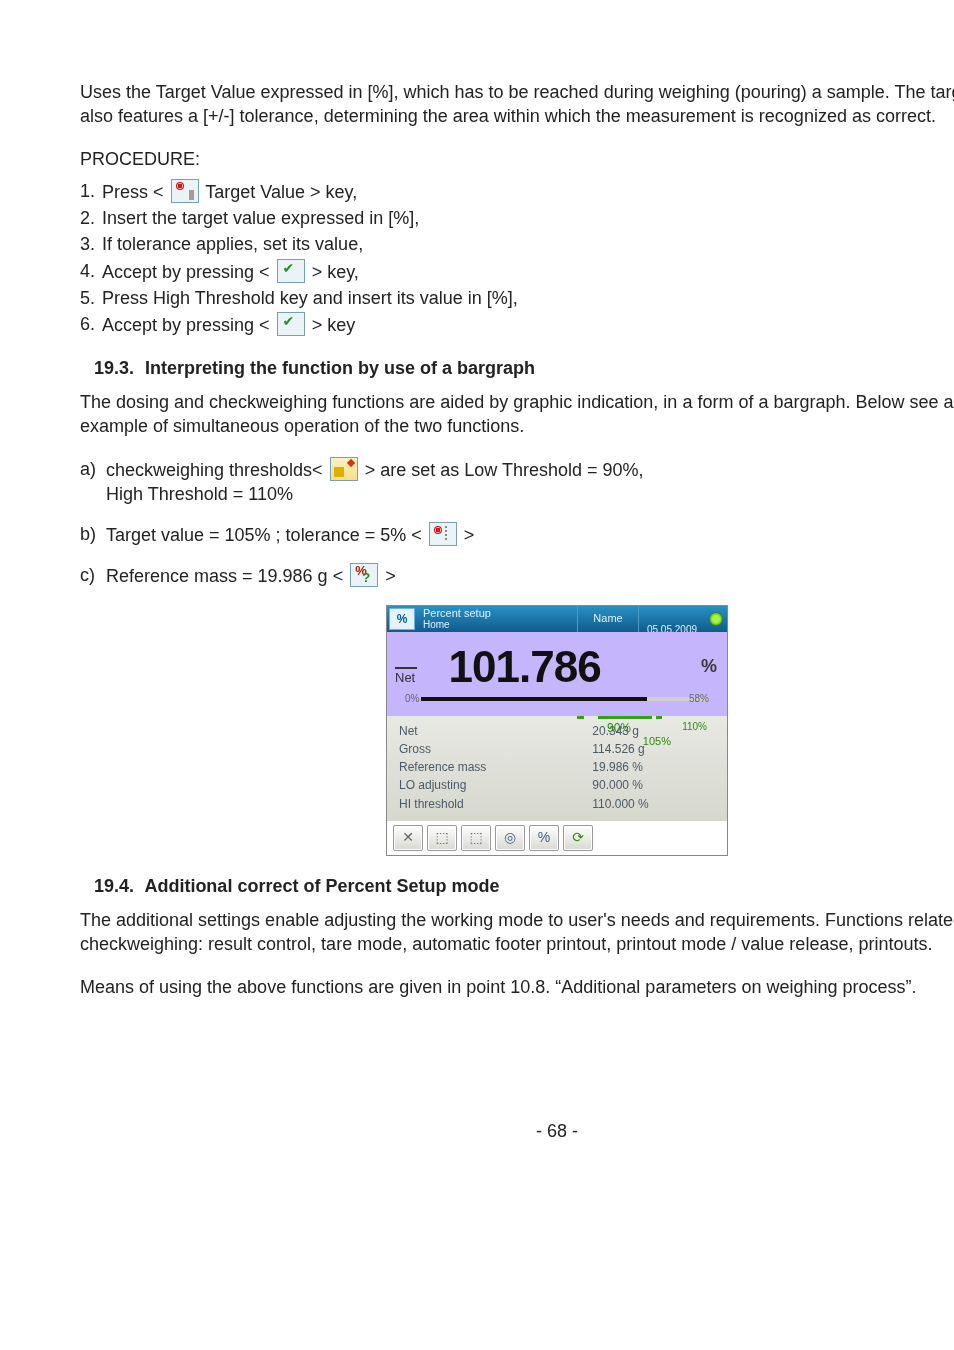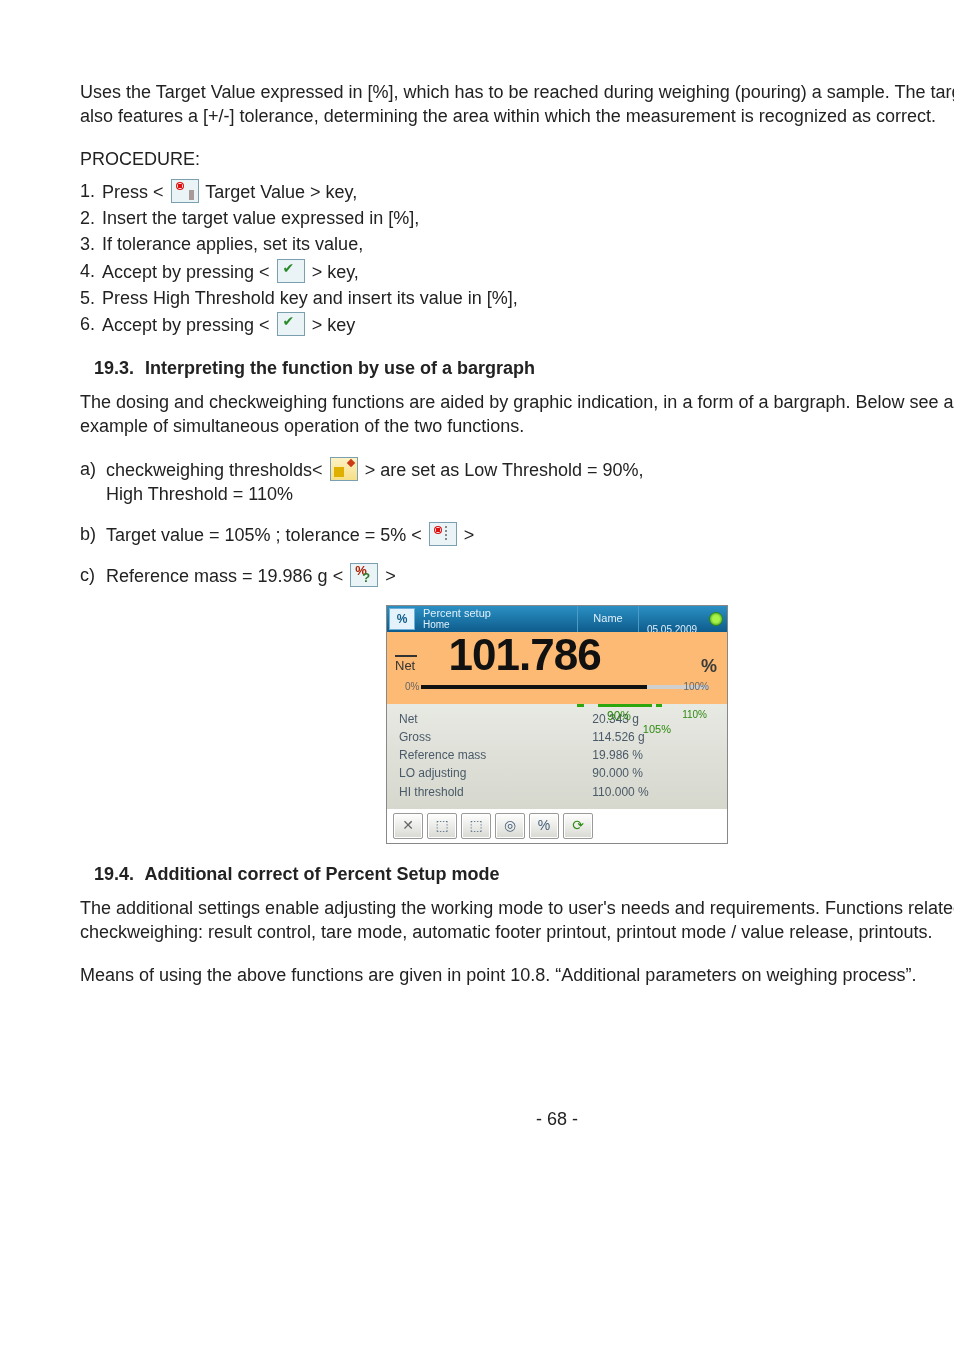--- a/index.html
+++ b/index.html
@@ -193,22 +193,22 @@
   .dev-header .dot {
     width: 22px;
     display:flex; align-items:center; justify-content:center;
   }
   .dev-header .dot span {
     width: 12px; height: 12px; border-radius: 50%;
     background: radial-gradient(circle,#a7f34a 40%,#2f8a12);
     border:1px solid #2f8a12;
   }
   .dev-display {
-    background: #fdba74;
-    padding: 2px 8px 6px 8px;
+    background: #c4b5fd;
+    padding: 14px 8px 6px 8px;
     position: relative;
   }
   .dev-display .netlbl {
     font-size: 13px;
     color: #333;
     border-top: 2px solid #333;
     display: inline-block;
     padding-right: 2px;
   }
   .dev-display .big {
@@ -377,21 +377,21 @@
   </div>
 
   <div class="dev-display">
     <span class="netlbl">Net</span>
     <span class="big">101.786</span>
     <span class="unit">%</span>
     <div class="scalebar">
       <span class="lbl0">0%</span>
       <div class="bar"></div>
       <div class="fill"></div>
-      <span class="lbl100">100%</span>
+      <span class="lbl100">58%</span>
     </div>
   </div>
 
   <div class="dev-mid">
     <span class="mk90">90%</span>
     <span class="mk110">110%</span>
     <span class="mk105">105%</span>
     <table>
       <tbody>
           <tr>

